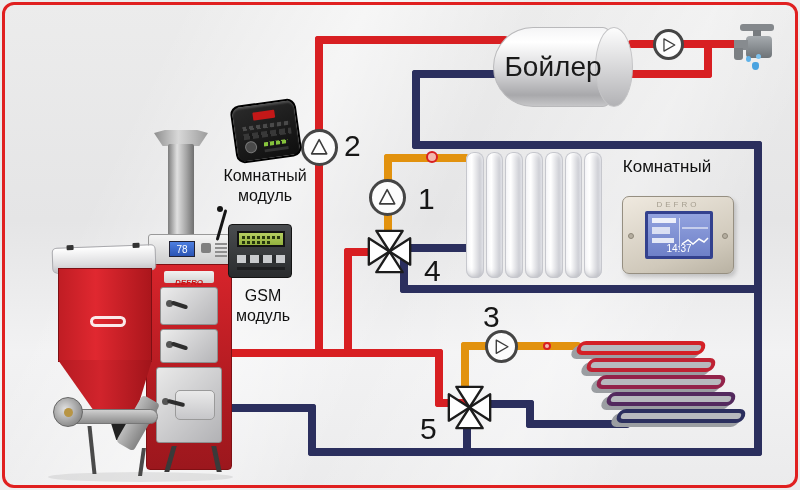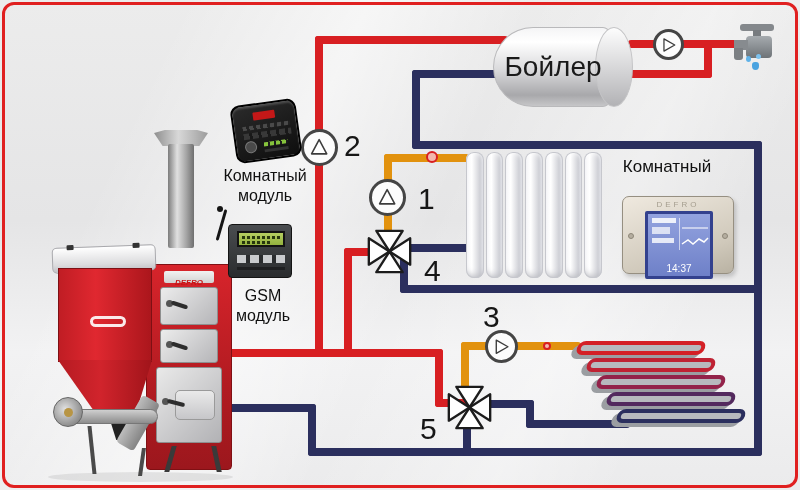--- a/index.html
+++ b/index.html
@@ -186,39 +186,44 @@
     <span>модуль</span>
   </div>
 
   <div class="lbl" style="left:600px;top:156px;width:134px;font-size:17px;">
     <span>Комнатный</span><br>
   </div>
   <div class="device" style="left:622px;top:196px;width:112px;height:78px;background:linear-gradient(160deg,#efe9df,#d0c9bb 70%,#b9b2a3);border:1px solid #968f81;border-radius:7px;box-shadow:2px 3px 4px rgba(0,0,0,.18);">
     <div class="abs" style="left:0;top:3px;width:100%;text-align:center;font-size:8px;letter-spacing:3px;color:#a59e8f;">DEFRO</div>
     <div class="screw" style="left:5px;top:36px;"></div>
     <div class="screw" style="right:5px;top:36px;"></div>
-    <div class="abs" style="left:22px;top:14px;width:68px;height:68px;border:3px solid #33418e;box-sizing:border-box;background:linear-gradient(180deg,#93a3df,#6e80c8);border-radius:2px;">
+    <div class="abs" style="left:22px;top:14px;width:68px;height:48px;border:3px solid #33418e;box-sizing:border-box;background:linear-gradient(180deg,#93a3df,#6e80c8);border-radius:2px;">
       <div class="abs" style="left:4px;top:4px;width:24px;height:5px;background:rgba(255,255,255,.85);"></div>
       <div class="abs" style="left:4px;top:13px;width:18px;height:7px;background:rgba(255,255,255,.7);"></div>
       <div class="abs" style="left:4px;top:24px;width:22px;height:5px;background:rgba(255,255,255,.8);"></div>
       <div class="abs" style="left:31px;top:4px;width:1px;height:32px;background:rgba(255,255,255,.6);"></div>
       <svg class="abs" style="left:33px;top:6px;width:28px;height:30px;" viewBox="0 0 28 30">
         <polyline points="1,8 27,8" stroke="rgba(255,255,255,.7)" stroke-width="1.5" fill="none"></polyline>
         <polyline points="1,24 7,20 12,24 18,19 23,22 27,18" stroke="#fff" stroke-width="1.5" fill="none"></polyline>
       </svg>
       <div class="abs" style="left:0;bottom:2px;width:100%;text-align:center;font-size:10px;color:#fff;">14:37</div>
     </div>
   </div>
 
   <div class="abs" style="left:48px;top:130px;width:185px;height:352px;z-index:5;">
     <div class="abs" style="left:0;top:342px;width:185px;height:10px;border-radius:50%;background:rgba(0,0,0,.08);"></div>
 
     <div class="abs" style="left:106px;top:0;width:54px;height:16px;background:linear-gradient(90deg,#8e8e8e,#d8d8d8 45%,#9c9c9c);clip-path:polygon(16% 100%,84% 100%,100% 18%,80% 0,20% 0,0 18%);"></div>
     <div class="abs" style="left:120px;top:14px;width:26px;height:104px;border-radius:2px;background:linear-gradient(90deg,#7c7c7c,#e0e0e0 35%,#a6a6a6 70%,#6f6f6f);"></div>
 
+    <div class="abs" style="left:100px;top:104px;width:82px;height:34px;background:linear-gradient(#f4f4f4,#c9c9c9);border:1px solid #999;border-radius:3px;box-sizing:border-box;">
+      <div class="abs" style="left:20px;top:6px;width:26px;height:16px;background:linear-gradient(#4e7fe0,#2a54b4);border:1px solid #223;color:#fff;font-size:10px;text-align:center;line-height:16px;box-sizing:border-box;">78</div>
+      <div class="abs" style="left:52px;top:8px;width:10px;height:10px;background:#7f7f7f;border-radius:2px;"></div>
+      <div class="abs" style="left:66px;top:8px;width:12px;height:14px;background:repeating-linear-gradient(180deg,#8f8f8f 0 2px,transparent 2px 4px);"></div>
+    </div>
 
     <div class="abs" style="left:98px;top:134px;width:86px;height:206px;background:linear-gradient(180deg,#d7242b,#b11b21 60%,#9c171d);border:1px solid #801014;border-radius:4px;box-sizing:border-box;"></div>
     <div class="abs" style="left:116px;top:141px;width:50px;height:12px;background:linear-gradient(#f2f2f2,#d2d2d2);border-radius:2px;text-align:center;">
       <span style="font-size:8px;font-weight:bold;font-style:italic;color:#c91414;line-height:12px;">DEFRO</span>
     </div>
     <div class="abs" style="left:112px;top:157px;width:58px;height:38px;background:linear-gradient(135deg,#ececec,#b5b5b8);border:1px solid #8e8e8e;border-radius:3px;box-sizing:border-box;">
       <div class="abs" style="left:5px;top:12px;width:7px;height:7px;border-radius:50%;background:#555;"></div>
       <div class="abs" style="left:10px;top:15px;width:17px;height:4px;background:#2d2d2d;border-radius:2px;transform:rotate(18deg);"></div>
     </div>
     <div class="abs" style="left:112px;top:199px;width:58px;height:34px;background:linear-gradient(135deg,#ececec,#b5b5b8);border:1px solid #8e8e8e;border-radius:3px;box-sizing:border-box;">

